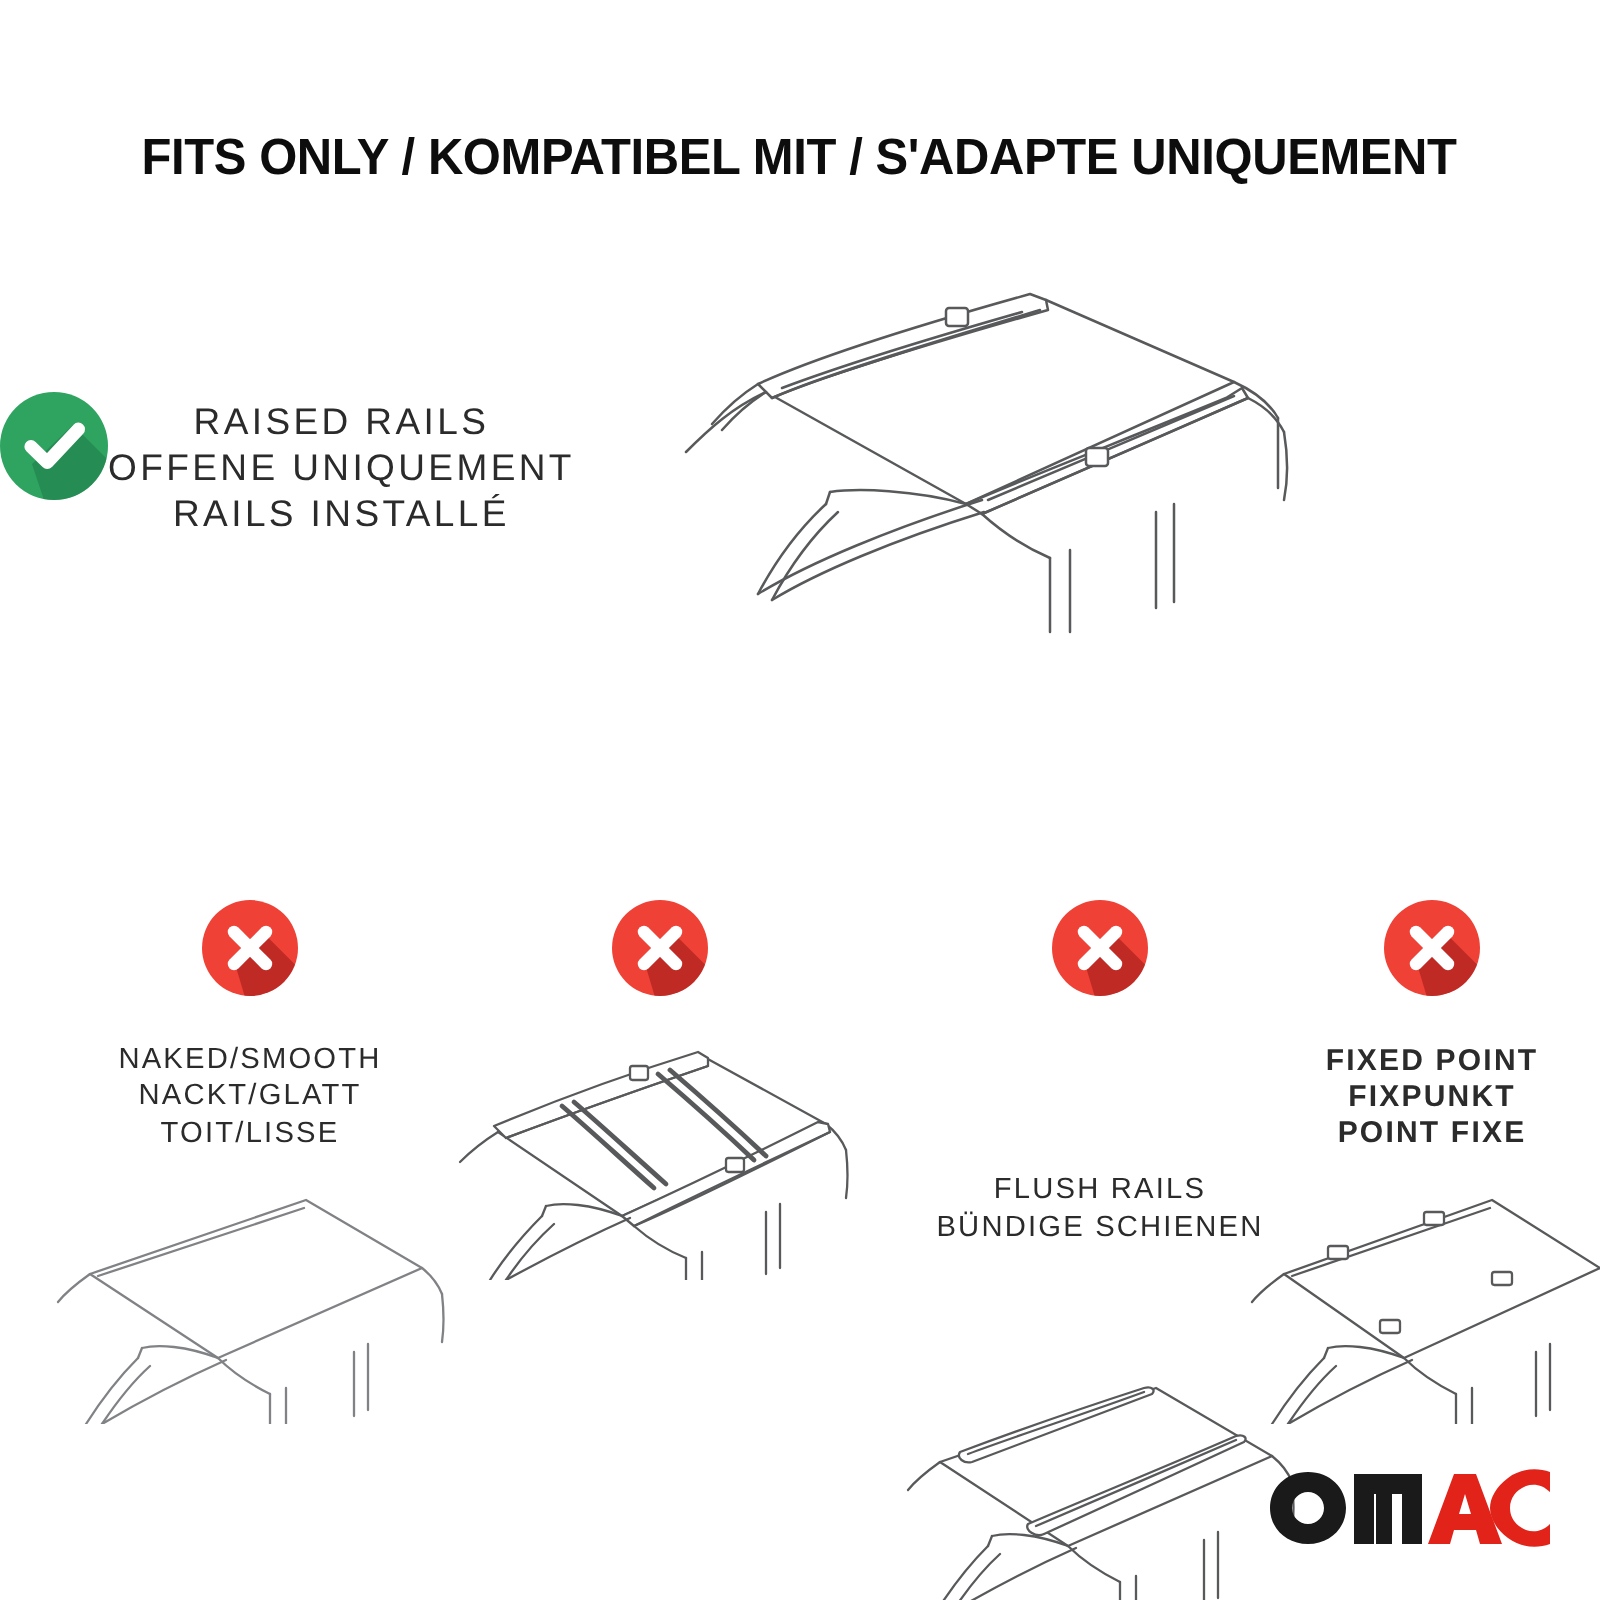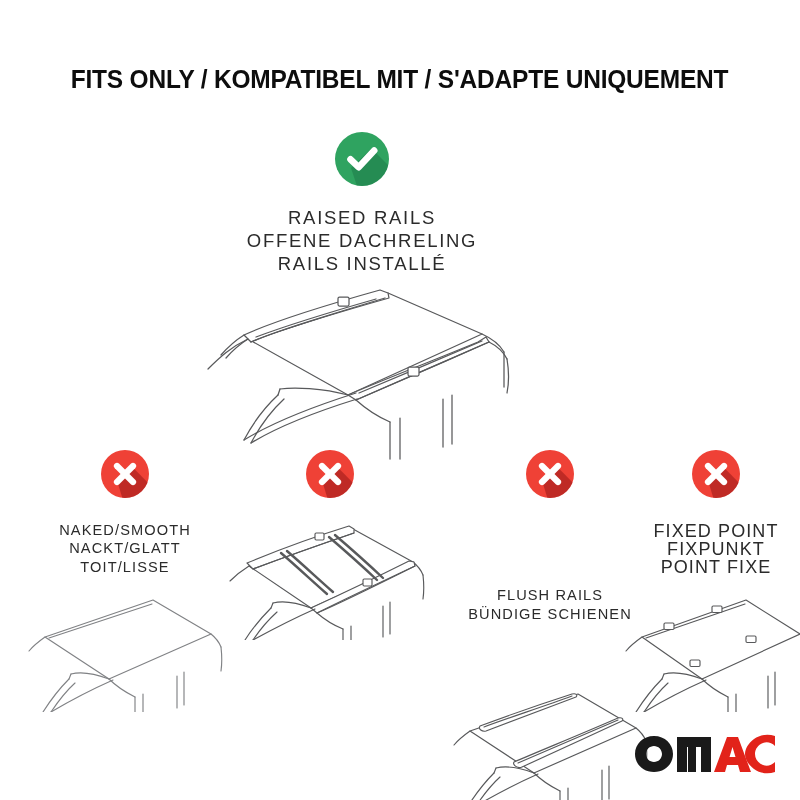--- a/index.html
+++ b/index.html
@@ -39,21 +39,21 @@
     transform-origin: center;
   }
 
   
   #primary {
     position: absolute;
     top: 132px;
     left: 0;
     width: 724px;
     display: flex;
-    flex-direction: column;
+    flex-direction: row;
     align-items: center;
   }
   #primary-label {
     margin-top: 16px;
     text-align: center;
     font-size: 18.5px;
     letter-spacing: 1.7px;
     line-height: 23px;
     color: #2b2b2b;
     white-space: nowrap;
@@ -104,21 +104,21 @@
 
   
   #cell-0 { left: 15px;   width: 220px; }
   #cell-1 { left: 208px; width: 244px; }
   #cell-2 { left: 438px; width: 224px; gap: 47px; }
   #cell-3 { left: 632px; width: 168px; }
 
   #cell-0 .reject-label { font-size: 14.6px; letter-spacing: 1.1px; line-height: 18.5px; }
   #cell-1 .reject-label { font-size: 12.6px; letter-spacing: 0.7px; line-height: 15.4px; }
   #cell-2 .reject-label { font-size: 14.6px; letter-spacing: 1.1px; line-height: 18.5px; }
-  #cell-3 .reject-label { font-size: 18px; letter-spacing: 1.1px; line-height: 18px; }
+  #cell-3 .reject-label { font-size: 15px; letter-spacing: 1.1px; line-height: 18px; font-weight: bold; }
 
   
   #logo {
     position: absolute;
     right: 24px;
     bottom: 26px;
     display: flex;
     align-items: center;
     height: 40px;
   }
@@ -145,21 +145,21 @@
       <circle cx="27" cy="27" r="27" fill="#2fa360"></circle>
       <g clip-path="url(#clipGreen)">
         <polygon points="36.5,16.5 54,34 54,54 22,54 16,36" fill="#1e7a48" opacity="0.55"></polygon>
       </g>
       <path d="M15.5 27.3 L23.6 35.2 L39.2 18.6" fill="none" stroke="#ffffff" stroke-width="6.6" stroke-linecap="round" stroke-linejoin="round"></path>
     </svg>
   </div>
 
   <div id="primary-label">
     <div>RAISED RAILS</div>
-    <div>OFFENE DACHRELING</div>
+    <div>OFFENE UNIQUEMENT</div>
     <div>RAILS INSTALLÉ</div>
   </div>
 
   <div id="primary-art" class="art">
     <svg width="420" height="175" viewBox="0 0 420 175" aria-hidden="true">
       <g fill="none" stroke="#58595b" stroke-width="1.25" stroke-linejoin="round" stroke-linecap="round">
 
         <path d="M96,52 L236,6 L330,47 L196,108 Z" fill="#ffffff"></path>
 
         <path d="M100,53 L233,10"></path>

